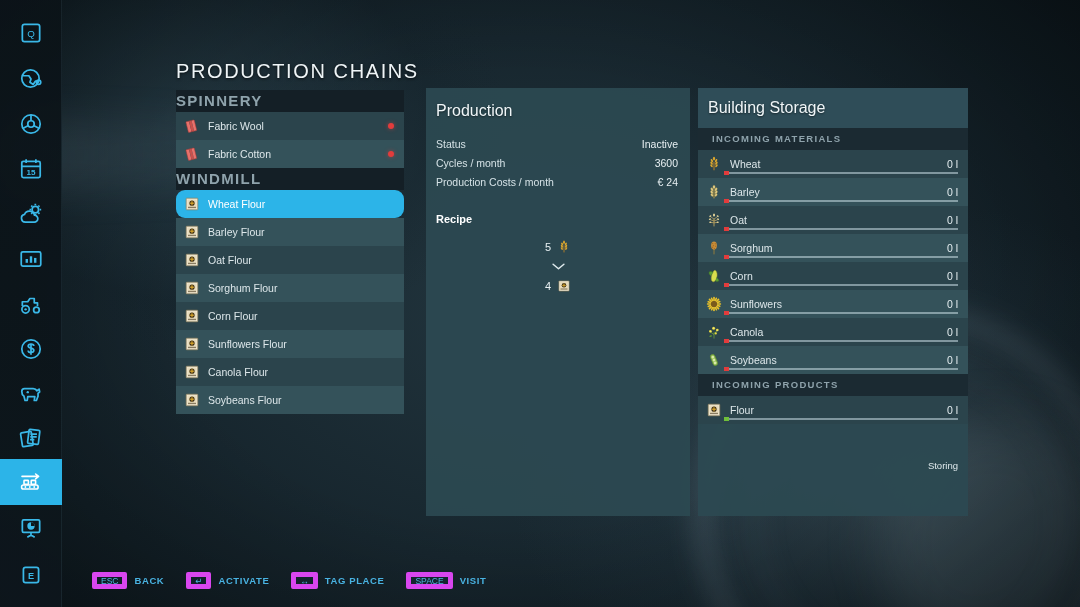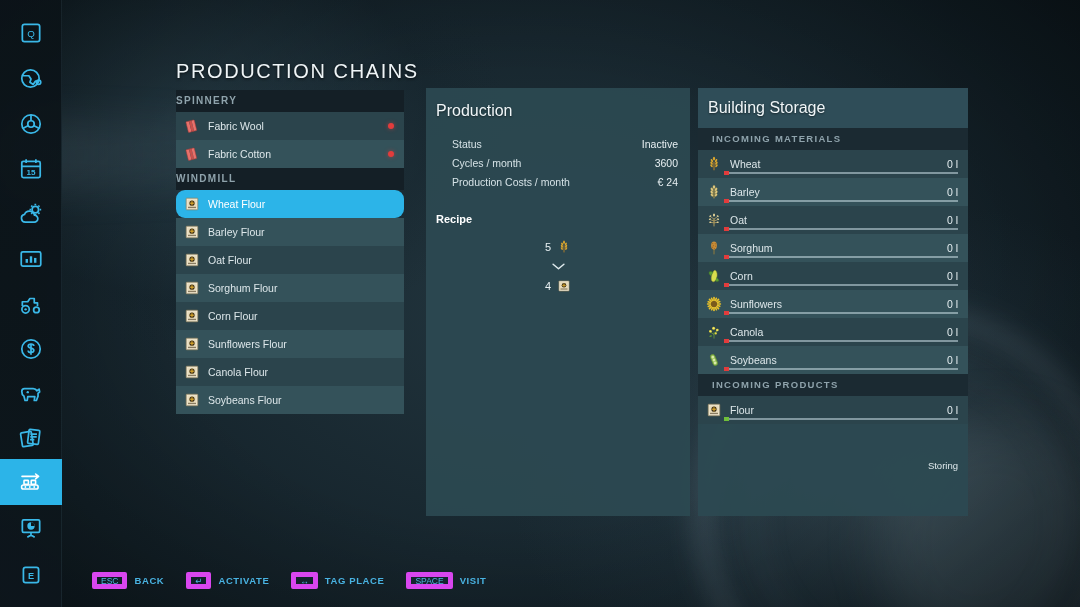--- a/index.html
+++ b/index.html
@@ -89,21 +89,21 @@
 
   
   .chain-list {
     position: absolute; left: 176px; top: 90px;
     width: 228px;
   }
   .cat-header {
     height: 22px; line-height: 22px;
     background: #141f26;
     color: #8fa3ac;
-    font-size: 10px; font-weight: 700;
+    font-size: 15px; font-weight: 700;
     letter-spacing: 1.3px;
   }
   .chain-row {
     height: 28px;
     display: flex; align-items: center;
     padding: 0 10px 0 8px;
     position: relative;
     color: #dde7ea;
     font-size: 10.5px;
     background: #2b444c;
@@ -128,21 +128,21 @@
   .panel {
     position: absolute;
     background: rgba(44,73,82,0.93);
   }
   #production-panel { left: 426px; top: 88px; width: 264px; height: 428px; }
   .panel-title {
     color: #f0f6f8; font-size: 16px; font-weight: 400;
     padding: 14px 0 0 10px;
     text-shadow: 0 1px 2px rgba(0,0,0,0.5);
   }
-  .stat-list { margin-top: 14px; padding: 0 12px 0 26px; }
+  .stat-list { margin-top: 14px; padding: 0 12px 0 10px; }
   .stat-row {
     display: flex; justify-content: space-between;
     font-size: 10.5px; color: #d5e2e6;
     height: 19px; align-items: center;
   }
   .stat-val { color: #e7eff2; }
   .recipe-title {
     margin-top: 22px; padding-left: 10px;
     font-size: 11px; font-weight: 700; color: #ffffff;
   }

